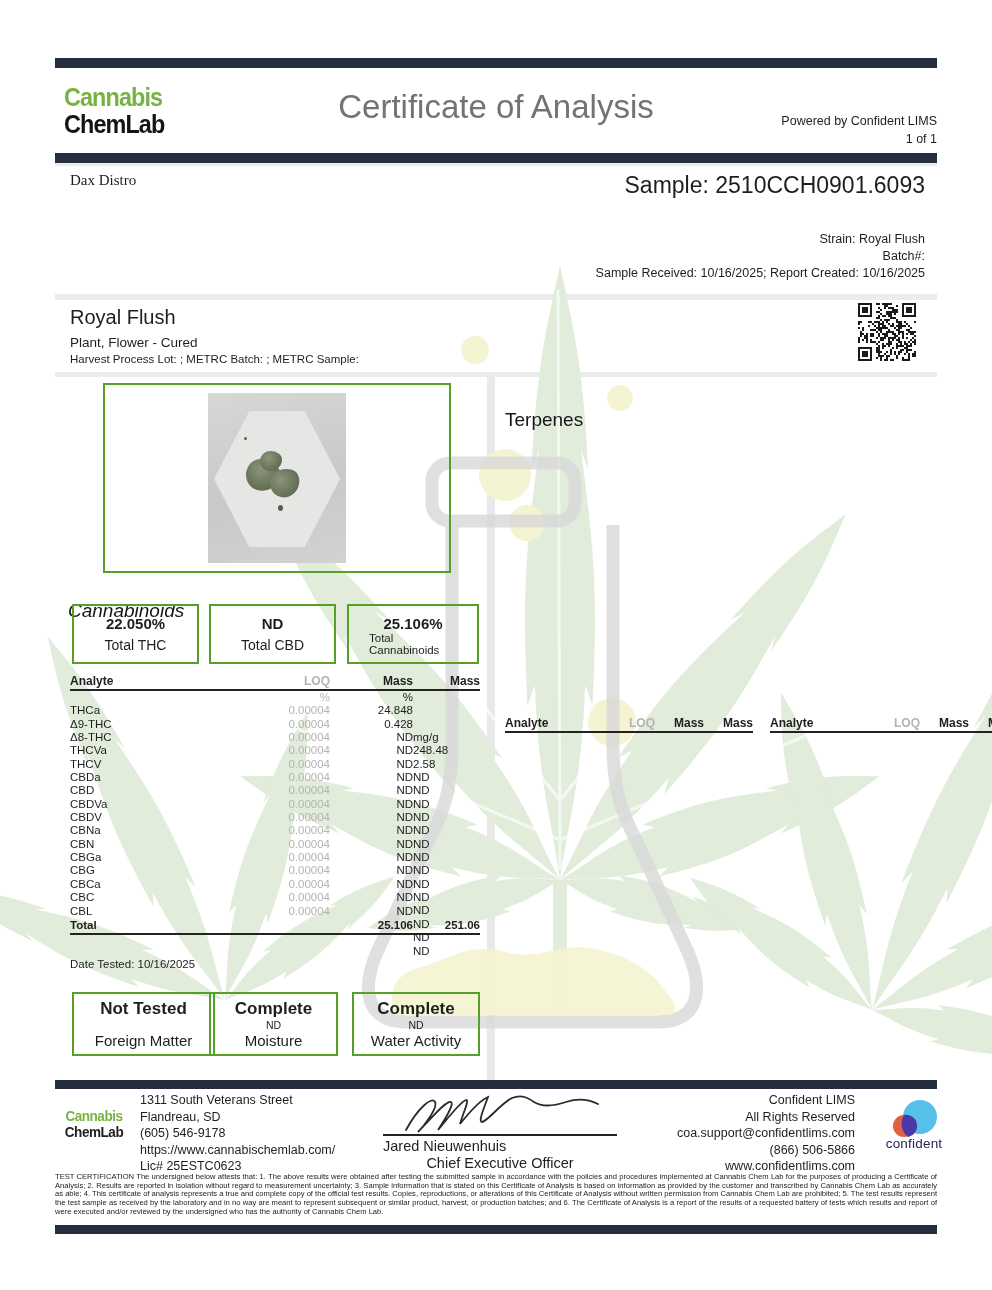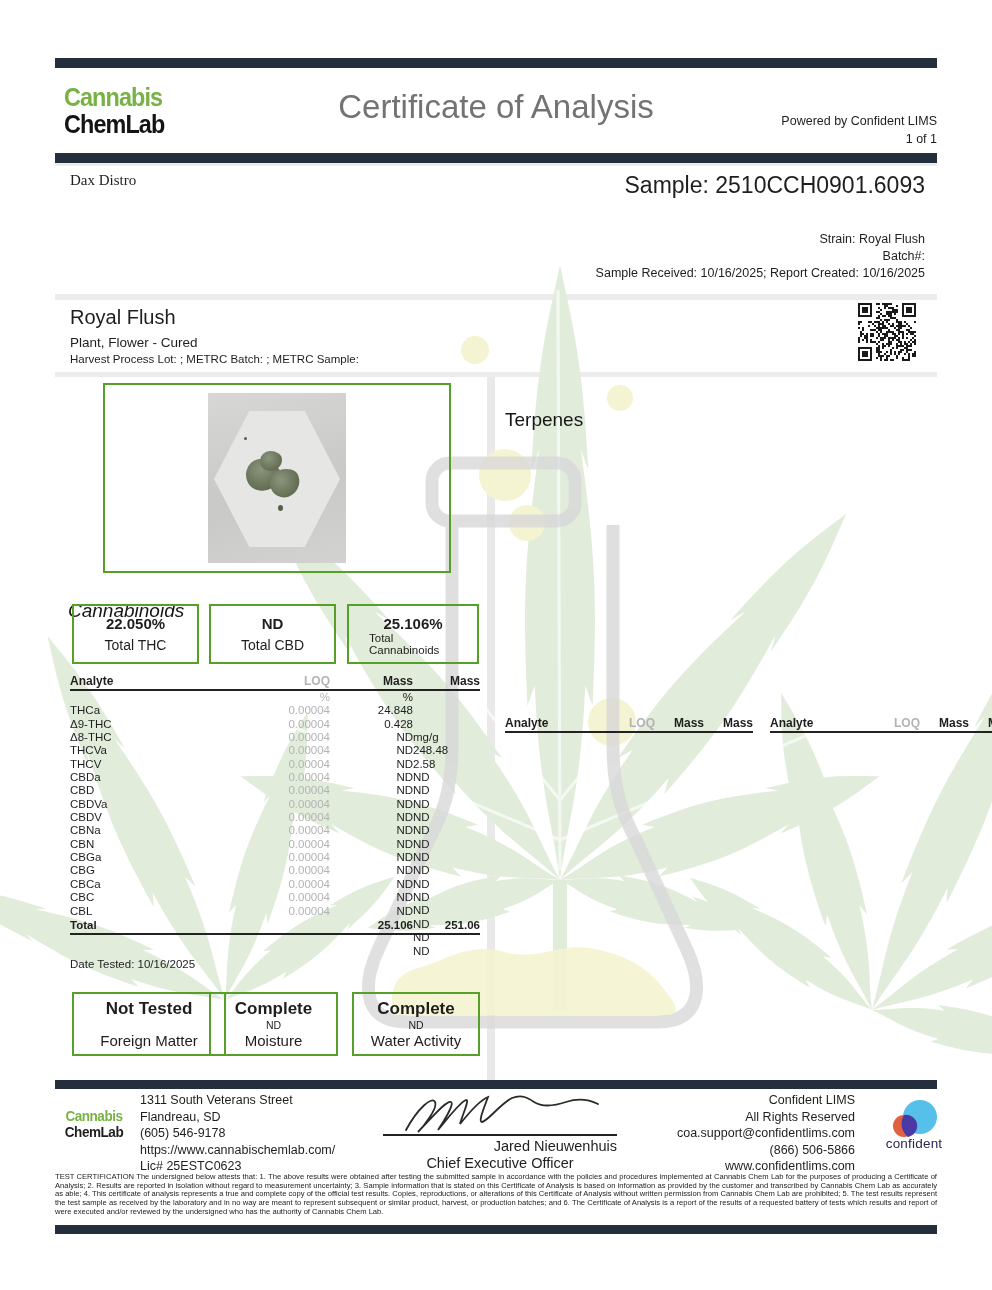--- a/index.html
+++ b/index.html
@@ -85,21 +85,21 @@
   .tgrp .tl{width:45px;text-align:right;border-bottom:2px solid #222;}
   .tgrp .tm{width:49px;text-align:right;border-bottom:2px solid #222;margin-left:0;}
 
   
   .flogo{left:58px;top:1108px;font-weight:bold;font-size:15px;line-height:16px;letter-spacing:-.5px;
          transform:scaleX(.9);transform-origin:left top;text-align:center;width:80px;}
   .flogo .ln1{color:#79b244;}
   .faddr{left:140px;top:1092px;font-size:12.5px;line-height:16.5px;}
   .sig{left:388px;top:1088px;}
   .sigline{left:383px;top:1134px;width:234px;border-top:2px solid #222;}
-  .signame{left:383px;top:1138px;width:234px;text-align:right;font-size:14.5px;}
+  .signame{left:383px;top:1138px;width:234px;text-align:left;font-size:14.5px;}
   .sigrole{left:383px;top:1155px;width:234px;text-align:center;font-size:14.5px;}
   .fright{left:555px;top:1092px;width:300px;text-align:right;font-size:12.5px;line-height:16.5px;}
   .clogo{left:868px;top:1094px;width:92px;height:62px;}
   .clogo-word{left:868px;top:1136px;width:92px;text-align:center;font-size:13.5px;color:#2b2553;letter-spacing:.2px;}
 
   .cert{left:55px;top:1173px;width:882px;font-size:7.6px;line-height:8.7px;color:#222;text-align:justify;}
 </style>
 </head>
 <body>
 
@@ -603,21 +603,21 @@
       </div>
     <div class="totrow">
       <span class="t0">Total</span>
       <span class="t1">25.106</span>
       <span class="t2">251.06</span>
     </div>
   </div>
 
   <div class="abs z2 datetested">Date Tested: 10/16/2025</div>
 
-  <div class="status-box" style="left:72px;width:154px;">
+  <div class="status-box" style="left:72px;width:143px;">
     <div class="status-main">Not Tested</div>
     <div class="status-sub"></div>
     <div class="status-label">Foreign Matter</div>
   </div>
   <div class="status-box" style="left:209px;width:129px;">
     <div class="status-main">Complete</div>
     <div class="status-sub">ND</div>
     <div class="status-label">Moisture</div>
   </div>
   <div class="status-box" style="left:352px;width:128px;">

